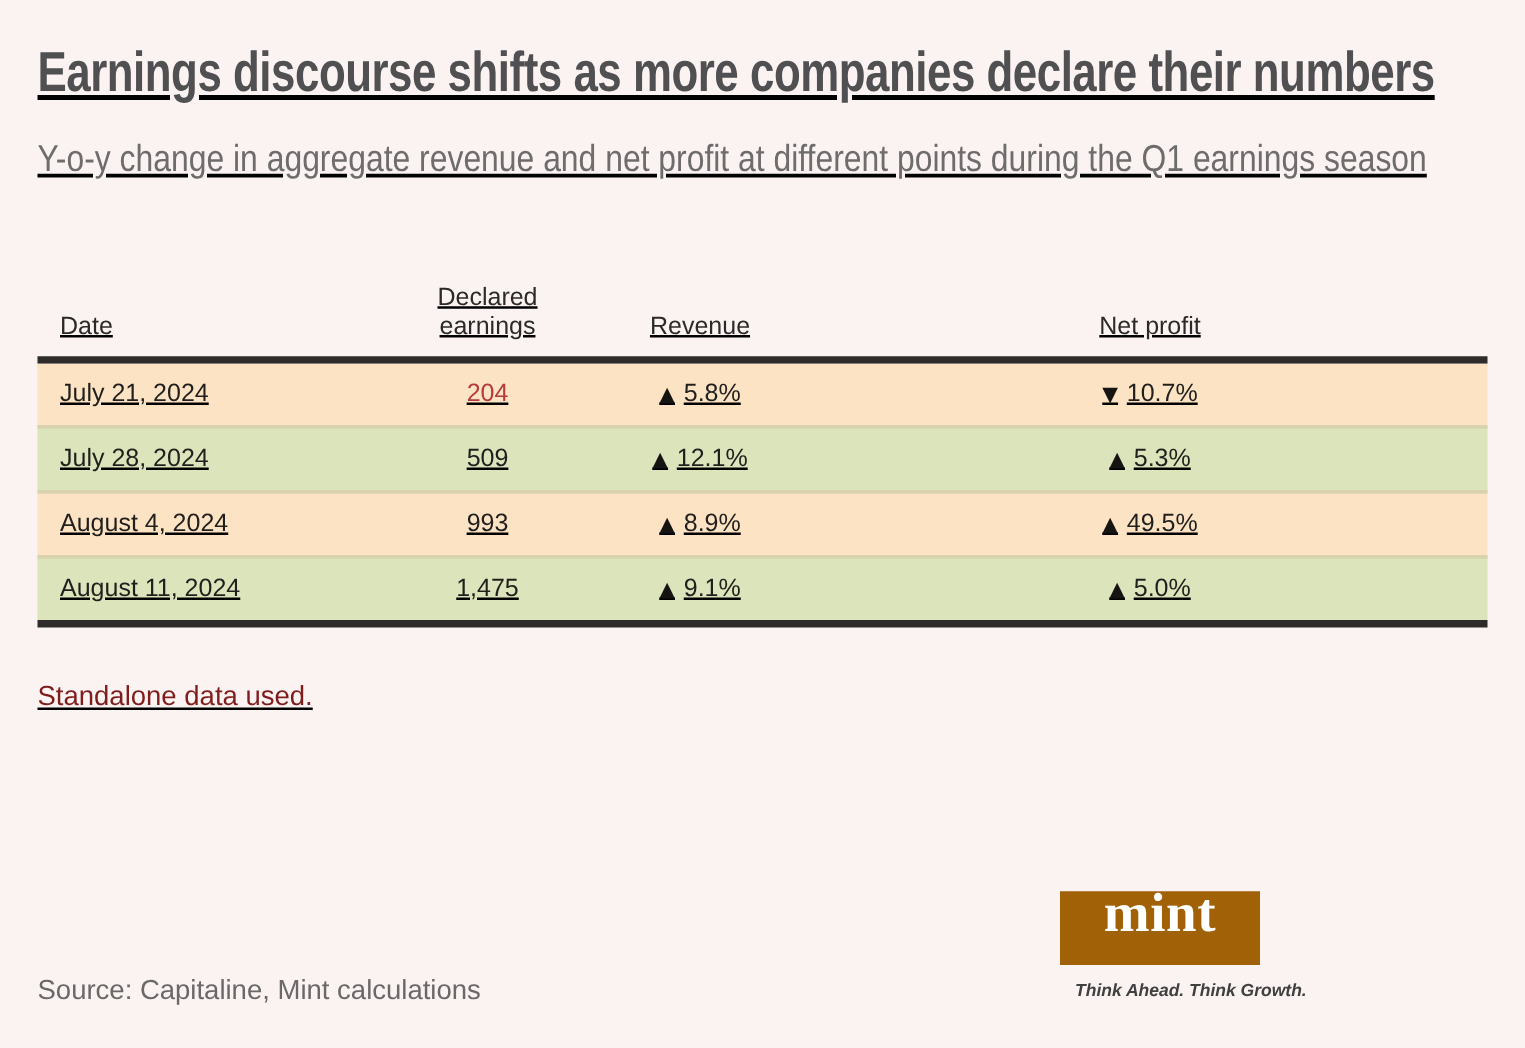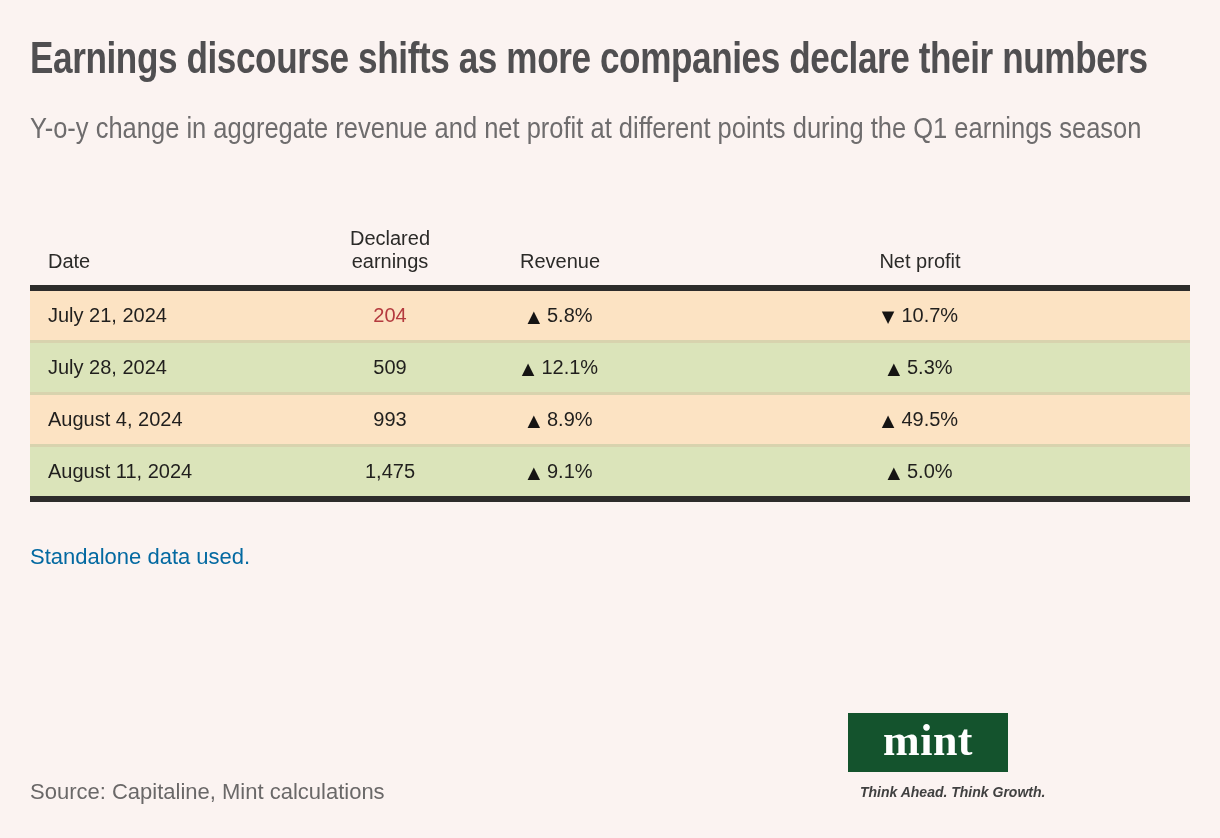--- a/index.html
+++ b/index.html
@@ -10,20 +10,21 @@
     background: #fbf3f1;
     font-family: "Liberation Sans", sans-serif;
     overflow: hidden;
   }
   .page {
     position: relative;
     width: 1038px;
     height: 838px;
     box-sizing: border-box;
     padding: 34px 30px 0 30px;
+    text-decoration: underline;
   }
   .title {
     width: 1480px;
     transform: scaleX(0.78);
     transform-origin: 0 0;
     font-size: 45px;
     font-weight: bold;
     letter-spacing: -0.5px;
     color: #504f51;
     line-height: 1.05;
@@ -73,42 +74,42 @@
   .declared-highlight { color: #b43a3e; }
   .dir {
     font-family: "DejaVu Sans", sans-serif;
     font-size: 0.82em;
     margin-right: 7px;
     color: #151413;
   }
   .note {
     margin-top: 42px;
     font-size: 22px;
-    color: #0369a1;
+    color: #7f1d1d;
   }
   .source {
     position: absolute;
     left: 30px;
     bottom: 33px;
     font-size: 22px;
     color: #6a6868;
   }
   .brand {
     position: absolute;
     right: 30px;
     bottom: 38px;
     width: 160px;
     text-align: center;
   }
   .brand-box {
     width: 160px;
     height: 59px;
-    background: #14532d;
+    background: #a16207;
     display: flex;
-    align-items: center;
+    align-items: flex-start;
     justify-content: center;
   }
   .brand-word {
     font-family: "Liberation Serif", serif;
     font-weight: bold;
     font-size: 44px;
     color: #ffffff;
     letter-spacing: 0.5px;
     line-height: 1;
     margin-top: -4px;

